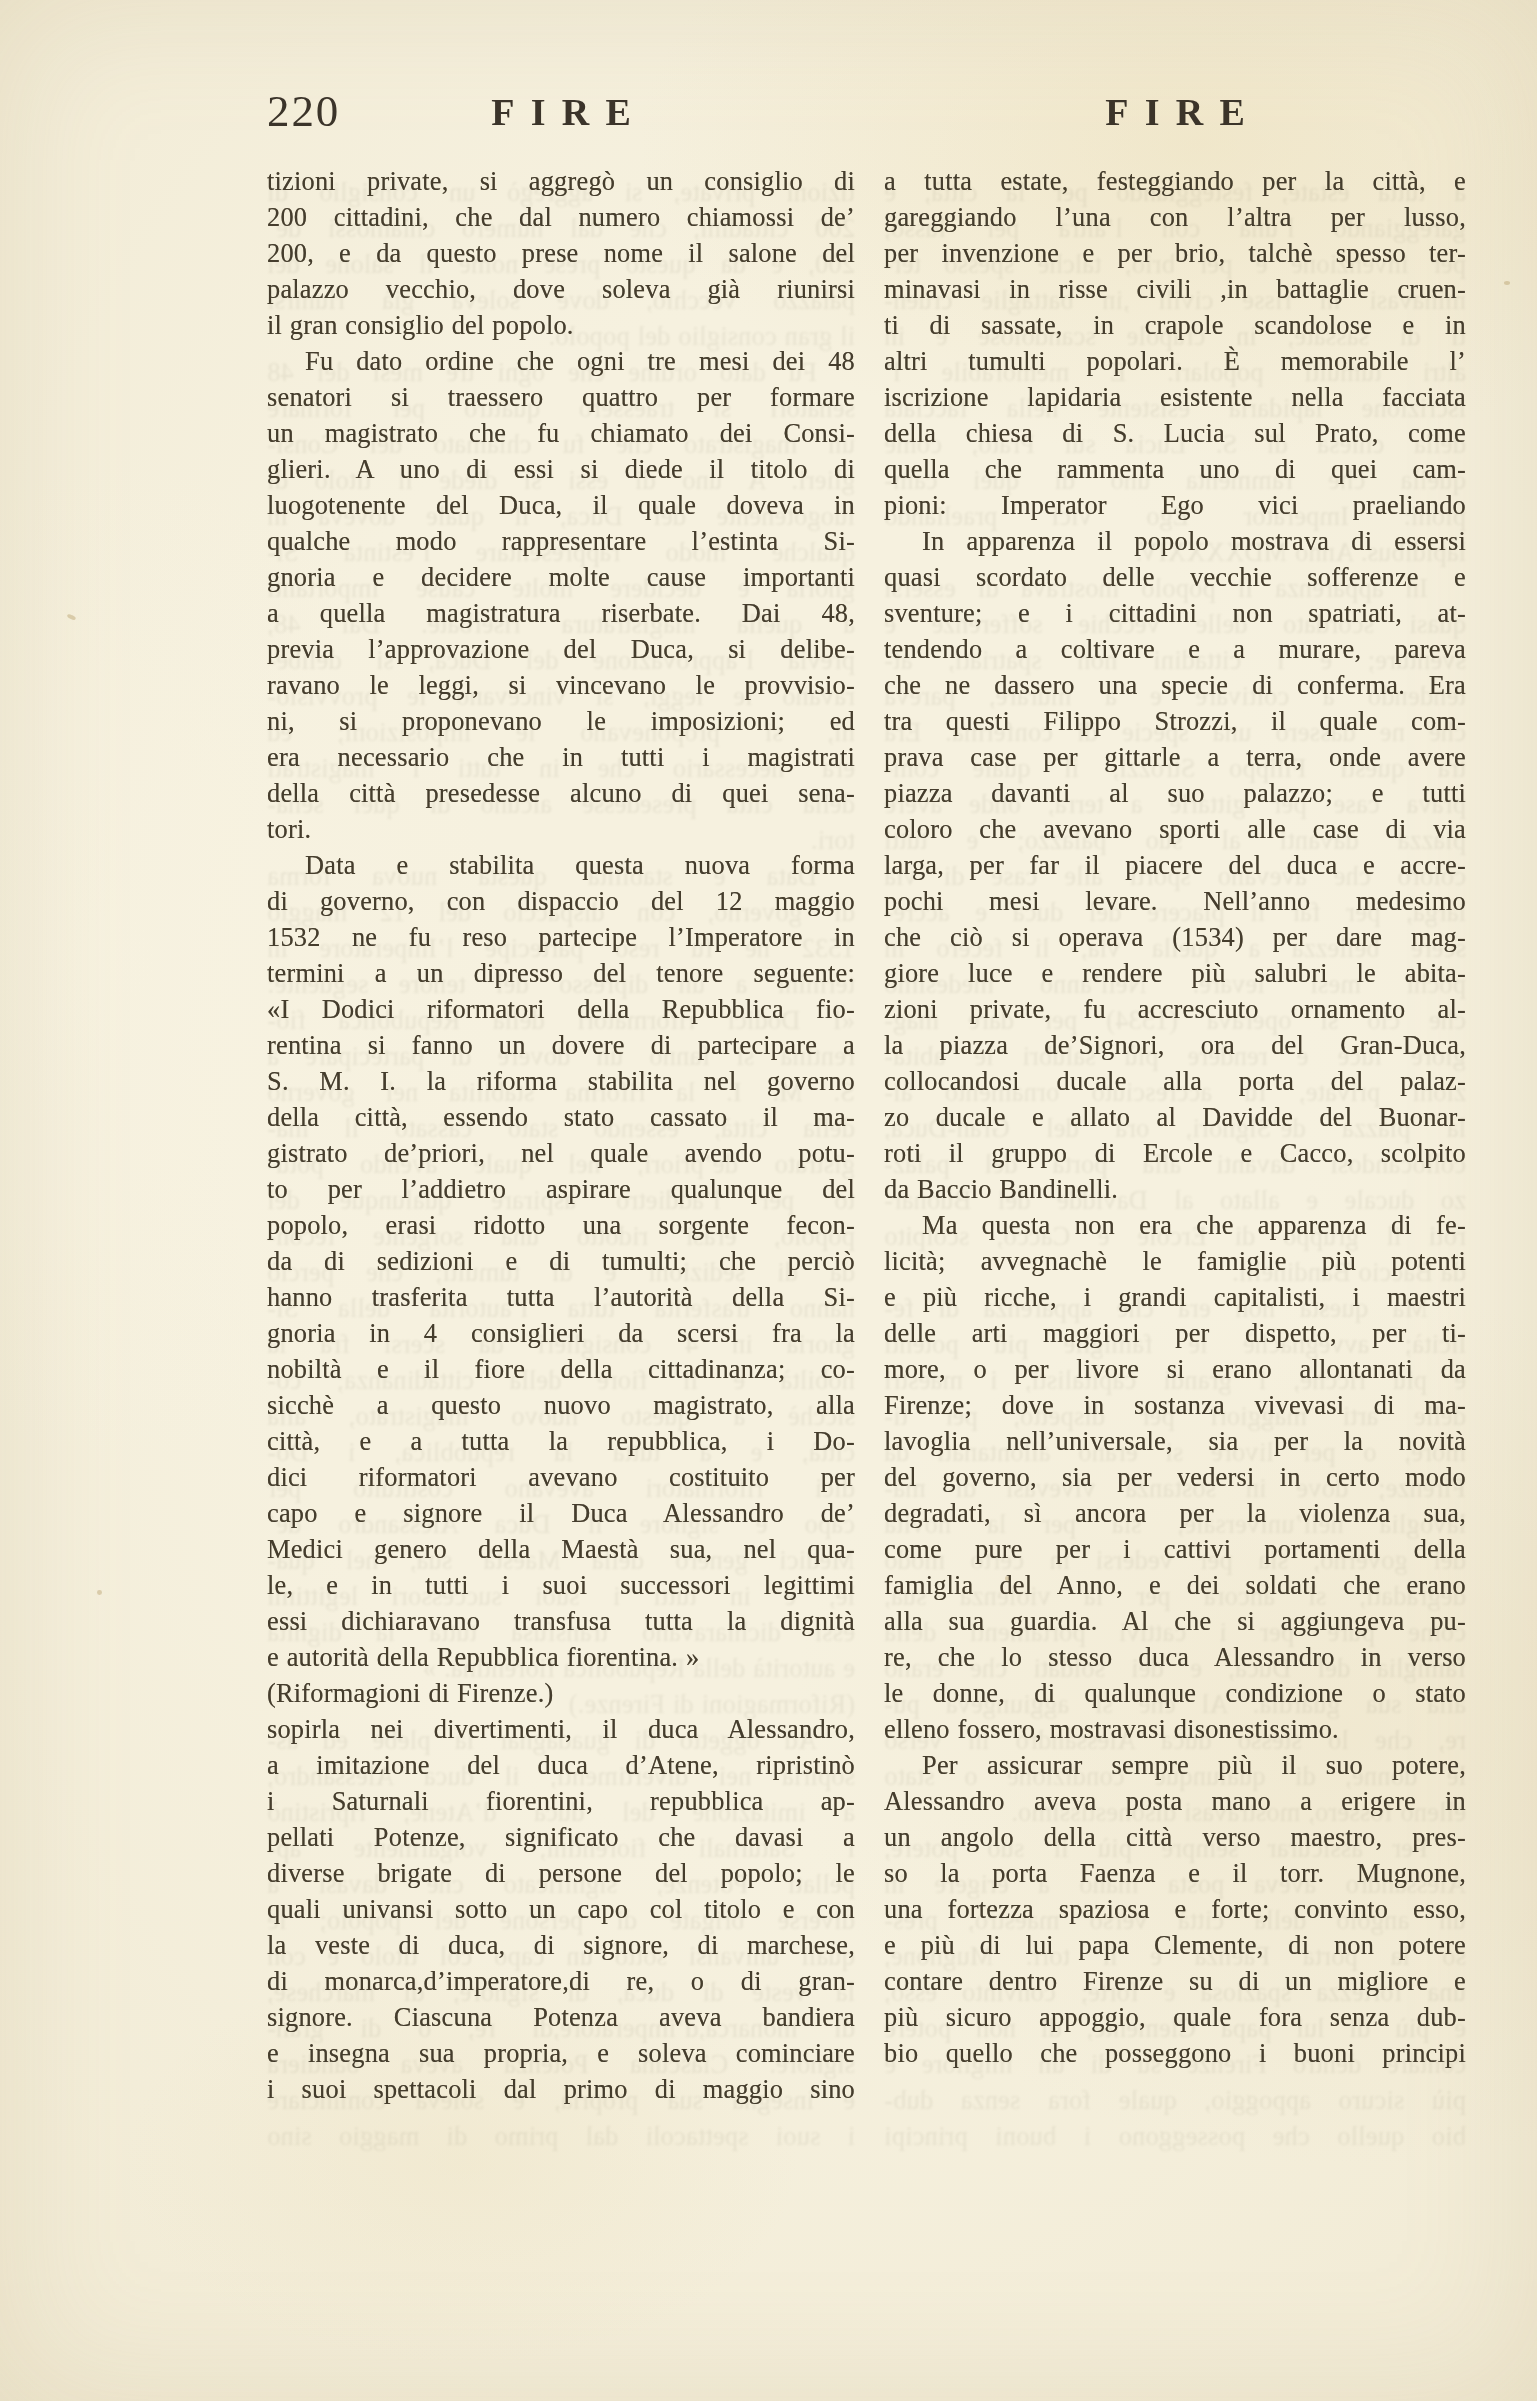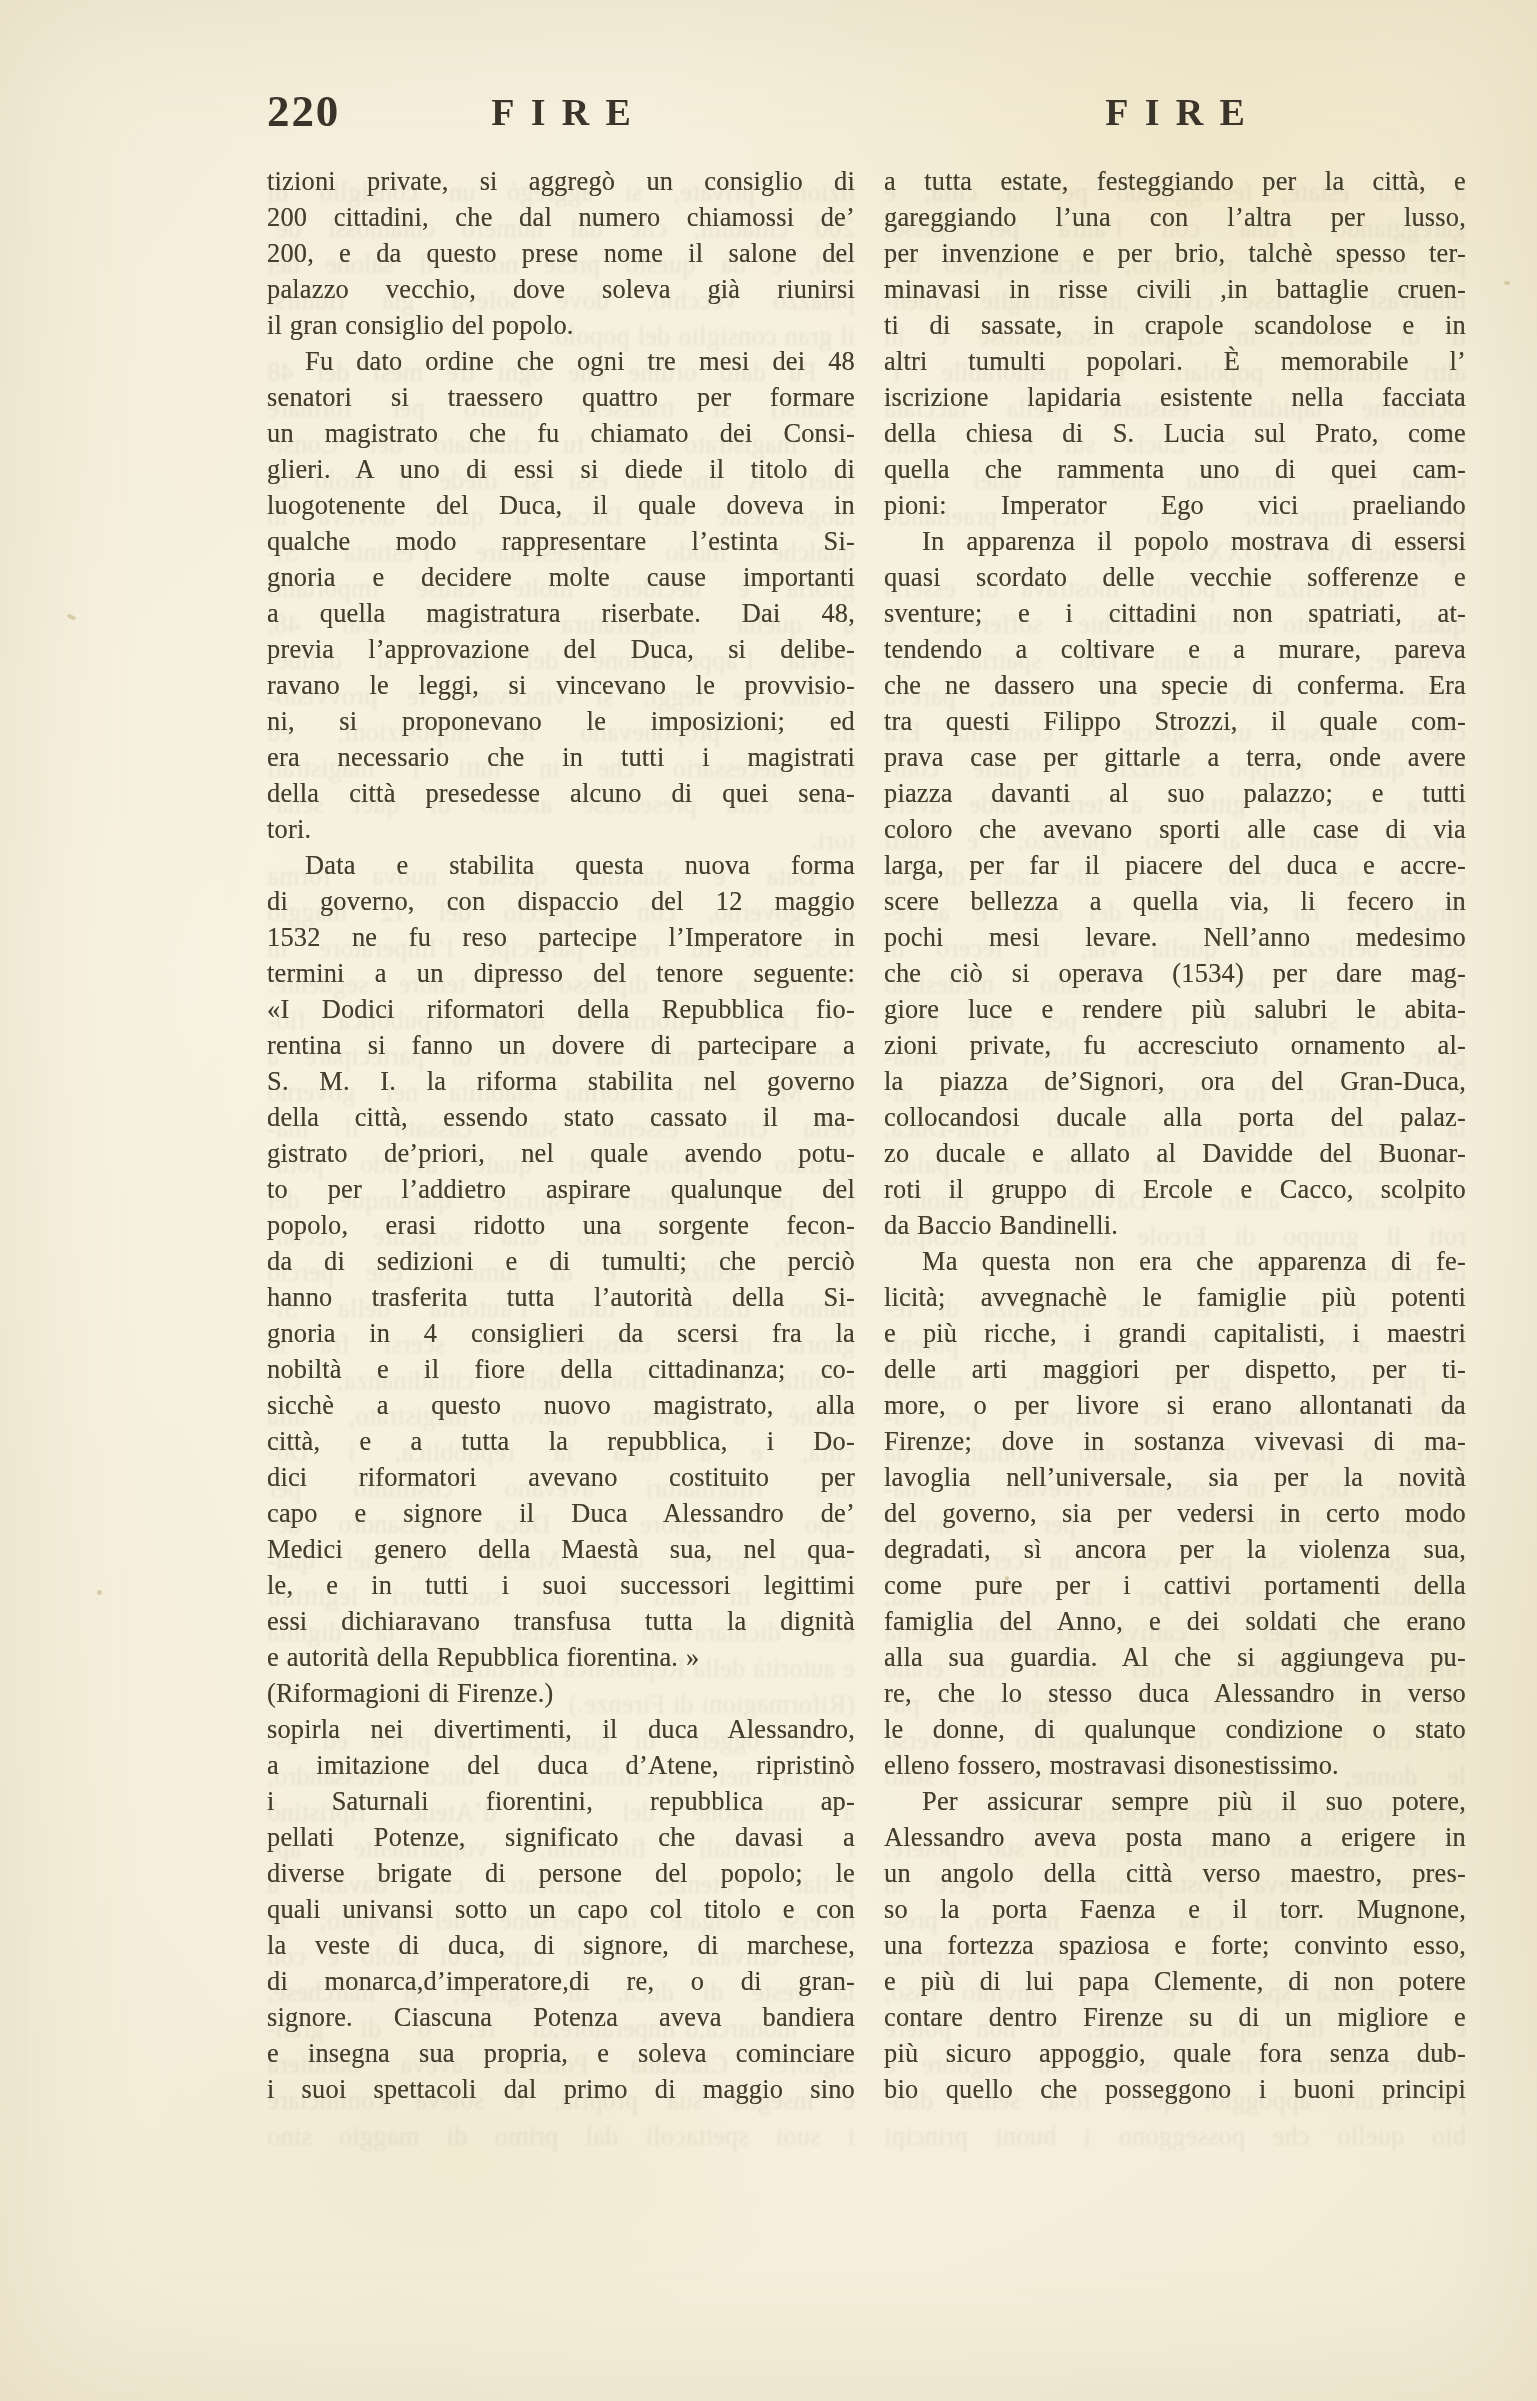--- a/index.html
+++ b/index.html
@@ -11,21 +11,21 @@
       radial-gradient(672px 865px at 8% 40%, rgba(248,243,226,.55), transparent 60%),
       radial-gradient(865px 672px at 88% 72%, rgba(233,221,188,.35), transparent 65%),
       radial-gradient(480px 288px at 30% 90%, rgba(236,225,192,.35), transparent 70%),
       radial-gradient(1345px 1921px at 50% 45%, #f6f1df 40%, #f0e9d2 100%);
     box-shadow: inset 0 0 134px rgba(175,155,105,.18);
   }
   .speck { position:absolute; border-radius:50%; background:rgba(170,140,80,.35); pointer-events:none; }
 
   .hdr-num {
     position:absolute; left:267px; top:85px;
-    font-size:45px; font-weight:bold; color:#3b342a; letter-spacing:1.9px;
+    font-size:45px; font-weight:normal; color:#3b342a; letter-spacing:1.9px;
   }
   .hdr-word {
     position:absolute; top:90px; text-align:center;
     font-size:38px; font-weight:bold; color:#3b342a;
     letter-spacing:16.3px; text-indent:16.3px;
   }
   .hdr-left  { left:267px; width:588px; }
   .hdr-right { left:884px; width:582px; }
 
   .col { position:absolute; top:163px; }
@@ -245,21 +245,20 @@
       <div class="line ind"><span>In apparenza il popolo mostrava di essersi</span></div>
       <div class="line"><span>quasi scordato delle vecchie sofferenze e</span></div>
       <div class="line"><span>sventure; e i cittadini non spatriati, at-</span></div>
       <div class="line"><span>tendendo a coltivare e a murare, pareva</span></div>
       <div class="line"><span>che ne dassero una specie di conferma. Era</span></div>
       <div class="line"><span>tra questi Filippo Strozzi, il quale com-</span></div>
       <div class="line"><span>prava case per gittarle a terra, onde avere</span></div>
       <div class="line"><span>piazza davanti al suo palazzo; e tutti</span></div>
       <div class="line"><span>coloro che avevano sporti alle case di via</span></div>
       <div class="line"><span>larga, per far il piacere del duca e accre-</span></div>
-      <div class="line"><span>scere bellezza a quella via, li fecero in</span></div>
       <div class="line"><span>pochi mesi levare. Nell’anno medesimo</span></div>
       <div class="line"><span>che ciò si operava (1534) per dare mag-</span></div>
       <div class="line"><span>giore luce e rendere più salubri le abita-</span></div>
       <div class="line"><span>zioni private, fu accresciuto ornamento al-</span></div>
       <div class="line"><span>la piazza de’Signori, ora del Gran-Duca,</span></div>
       <div class="line"><span>collocandosi ducale alla porta del palaz-</span></div>
       <div class="line"><span>zo ducale e allato al Davidde del Buonar-</span></div>
       <div class="line"><span>roti il gruppo di Ercole e Cacco, scolpito</span></div>
       <div class="line end"><span>da Baccio Bandinelli.</span></div>
       <div class="line ind"><span>Ma questa non era che apparenza di fe-</span></div>

